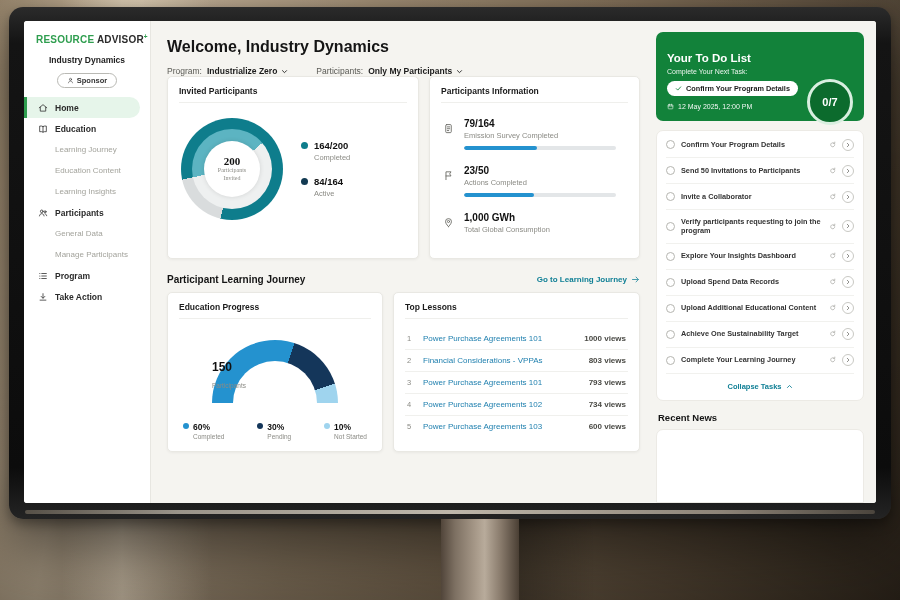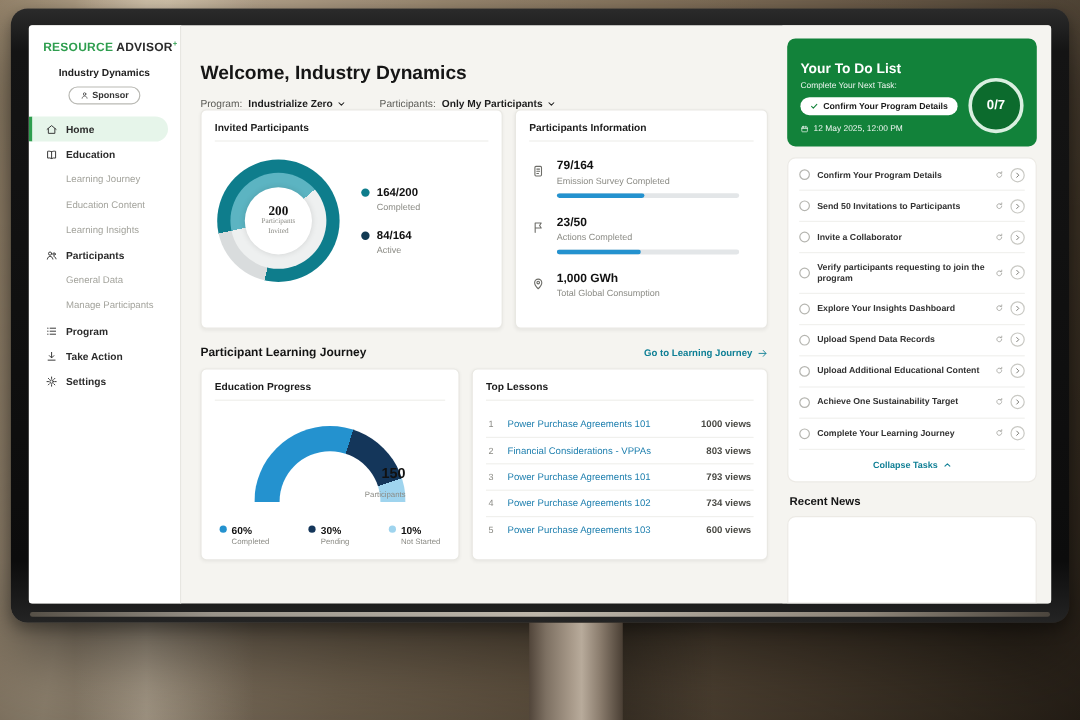--- a/index.html
+++ b/index.html
@@ -36,21 +36,21 @@
   .org{text-align:center;font-size:8.5px;font-weight:bold;color:#222;margin-top:10px;}
   .badge-wrap{text-align:center;margin:5px 0 9px;}
   .badge{display:inline-flex;align-items:center;gap:3px;border:1px solid #b9b9b4;border-radius:9px;padding:2px 9px;font-size:7.5px;font-weight:bold;color:#333;}
   .nav{display:flex;flex-direction:column;}
   .nav-item{display:flex;align-items:center;gap:7px;min-height:21px;padding:3px 10px 3px 13px;font-size:8.5px;font-weight:bold;color:#2b2b2b;cursor:pointer;}
   .nav-icon{width:11px;height:11px;display:flex;align-items:center;justify-content:center;color:#3a3a3a;flex-shrink:0;}
   .nav-item.sub{padding-left:31px;font-weight:normal;color:#a3a39c;font-size:8px;}
   .nav-item.active{background:#e6f5ea;border-left:3px solid #2f9e4f;padding-left:10px;margin-right:10px;border-radius:0 12px 12px 0;}
 
   
-  .main{flex:1;min-width:0;padding:28px 12px 0 16px;}
+  .main{flex:1;min-width:0;padding:13px 12px 0 16px;}
   .page-title{font-size:16px;font-weight:bold;color:#151515;margin:4px 0 10px;}
   .filters{display:flex;gap:28px;align-items:center;font-size:8.5px;color:#5a5a55;}
   .filter{display:flex;align-items:center;gap:5px;}
   .f-value{display:flex;align-items:center;gap:4px;font-weight:bold;color:#1c1c1c;cursor:pointer;}
   .section-head{display:flex;justify-content:space-between;align-items:center;margin:15px 0 7px;}
   .section-title{font-size:10px;font-weight:bold;color:#151515;}
   .section-link{display:flex;align-items:center;gap:4px;font-size:8px;font-weight:bold;color:#0f7f95;cursor:pointer;text-decoration:none;}
   .cards{display:flex;gap:10px;align-items:stretch;}
   .card{background:#fff;border:1px solid #e9e8e3;border-radius:5px;padding:9px 11px;box-shadow:0 1px 3px rgba(20,20,20,.05);}
   .card-title{font-size:8.5px;font-weight:bold;color:#1b1b1b;padding-bottom:6px;border-bottom:1px solid #efefec;margin-bottom:9px;}
@@ -72,21 +72,21 @@
   .stat-icon{width:12px;color:#6d6d68;margin-top:2px;flex-shrink:0;}
   .stat-val{font-size:10px;font-weight:bold;color:#111;}
   .stat-lbl{font-size:7.5px;color:#8b8b85;margin:2px 0 6px;}
   .track{width:152px;height:4px;background:#e3e6e8;border-radius:2px;overflow:hidden;}
   .fill{height:100%;background:#2492cf;border-radius:2px;}
   .card-edu{width:216px;display:flex;flex-direction:column;}
   .card-lessons{flex:1;}
   .gauge-wrap{position:relative;width:126px;height:68px;margin:12px auto 2px;overflow:hidden;}
   .gauge{position:absolute;left:0;top:0;width:126px;height:126px;border-radius:50%;}
   .gauge-hole{position:absolute;left:21px;top:21px;width:84px;height:84px;border-radius:50%;background:#fff;}
-  .gauge-center{position:absolute;left:0;right:0;bottom:4px;text-align:right;}
+  .gauge-center{position:absolute;left:0;right:0;bottom:16px;text-align:left;}
   .g-val{font-size:12px;font-weight:bold;color:#111;display:block;line-height:1.1;}
   .g-lbl{font-size:6.5px;color:#8b8b85;}
   .gauge-legend{display:flex;justify-content:space-between;padding:12px 4px 2px;}
   .g-leg{display:flex;gap:4px;align-items:flex-start;}
   .g-leg .dot{width:6px;height:6px;margin-top:1px;}
   .gl-val{font-size:8.5px;font-weight:bold;color:#111;}
   .gl-lbl{font-size:6.5px;color:#8b8b85;margin-top:1px;}
   .lesson-row{display:flex;align-items:center;gap:8px;padding:6px 2px;border-bottom:1px solid #f0f0ed;}
   .lesson-row:last-child{border-bottom:none;}
   .l-rank{font-size:7.5px;color:#8b8b85;width:8px;flex-shrink:0;}
@@ -94,21 +94,21 @@
   .l-views{font-size:8px;color:#4a4a45;font-weight:bold;}
 
   
   .todo{width:224px;flex-shrink:0;padding:11px 12px 0 4px;display:flex;flex-direction:column;background:#f5f4f0;}
   .todo-green{position:relative;background:#12823a;border-radius:7px;padding:20px 11px 11px;color:#fff;}
   .todo-title{font-size:11.5px;font-weight:bold;}
   .todo-sub{font-size:7px;margin-top:4px;opacity:.92;}
   .next-pill{display:inline-flex;align-items:center;gap:4px;background:#fff;color:#1b1b1b;font-size:7.3px;font-weight:bold;border-radius:9px;padding:3px 8px;margin-top:6px;max-width:136px;cursor:pointer;}
   .pill-check{color:#12823a;display:inline-flex;}
   .due{display:flex;align-items:center;gap:4px;font-size:7px;margin-top:7px;opacity:.95;}
-  .progress-circle{position:absolute;right:11px;top:33px;width:46px;height:46px;border-radius:50%;background:#0c6b2d;border:3px solid #d9efe0;display:flex;align-items:center;justify-content:center;font-size:11px;font-weight:bold;color:#fff;}
+  .progress-circle{position:absolute;right:11px;top:47px;width:46px;height:46px;border-radius:50%;background:#0c6b2d;border:3px solid #d9efe0;display:flex;align-items:center;justify-content:center;font-size:11px;font-weight:bold;color:#fff;}
   .todo-card{background:#fff;border:1px solid #eceae5;border-radius:7px;margin-top:9px;padding:1px 9px 3px;}
   .task-row{display:flex;align-items:center;gap:6px;padding:6.5px 0;border-bottom:1px solid #f1f1ee;cursor:pointer;}
   .task-check{width:9px;height:9px;border:1px solid #b5b5b0;border-radius:50%;flex-shrink:0;}
   .task-label{flex:1;font-size:7.3px;font-weight:bold;color:#333;line-height:1.35;}
   .task-refresh{color:#9a9a94;display:inline-flex;flex-shrink:0;}
   .task-chev{width:12px;height:12px;border:1px solid #c9c9c4;border-radius:50%;display:flex;align-items:center;justify-content:center;color:#6d6d68;flex-shrink:0;}
   .collapse{display:flex;align-items:center;justify-content:center;gap:4px;padding:8px 0 6px;color:#0f7f95;font-size:7.5px;font-weight:bold;cursor:pointer;}
   .news-title{font-size:9.5px;font-weight:bold;color:#151515;margin:11px 2px 6px;}
   .news-card{background:#fff;border:1px solid #eceae5;border-radius:7px 7px 0 0;flex:1;min-height:12px;}
 
@@ -223,29 +223,20 @@
 
   <div class="nav-item">
     <span class="nav-icon">
                 <svg viewBox="0 0 24 24" fill="none" stroke="currentColor" stroke-width="2" stroke-linecap="round" stroke-linejoin="round">
                   <path d="M12 4v10.5M7.5 10.5 12 15l4.5-4.5M5 19.5h14"></path>
                 </svg>
               </span>
     <span class="nav-label">Take Action</span>
   </div>
 
-  <div class="nav-item">
-    <span class="nav-icon">
-                <svg viewBox="0 0 24 24" fill="none" stroke="currentColor" stroke-width="2" stroke-linecap="round" stroke-linejoin="round">
-                  <circle cx="12" cy="12" r="3.4"></circle>
-                  <path d="M12 2.8v3M12 18.2v3M2.8 12h3M18.2 12h3M5.5 5.5l2.1 2.1M16.4 16.4l2.1 2.1M18.5 5.5l-2.1 2.1M7.6 16.4l-2.1 2.1"></path>
-                </svg>
-              </span>
-    <span class="nav-label">Settings</span>
-  </div>
 </nav>
       </aside>
 
       <main class="main">
         <h1 class="page-title">Welcome, Industry Dynamics</h1>
 
         <div class="filters">
           <div class="filter">
             <span class="f-label">Program:</span>
             <span class="f-value">

